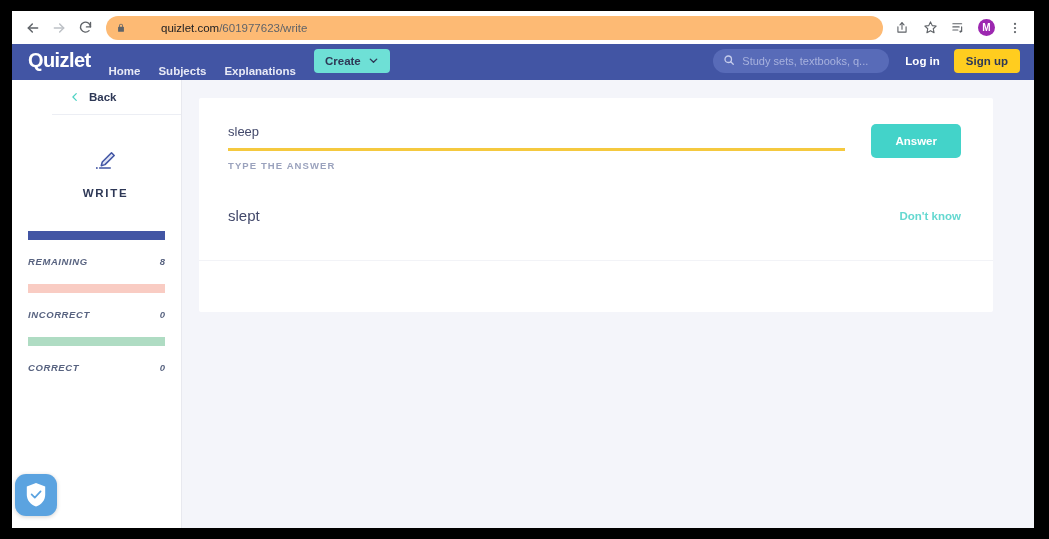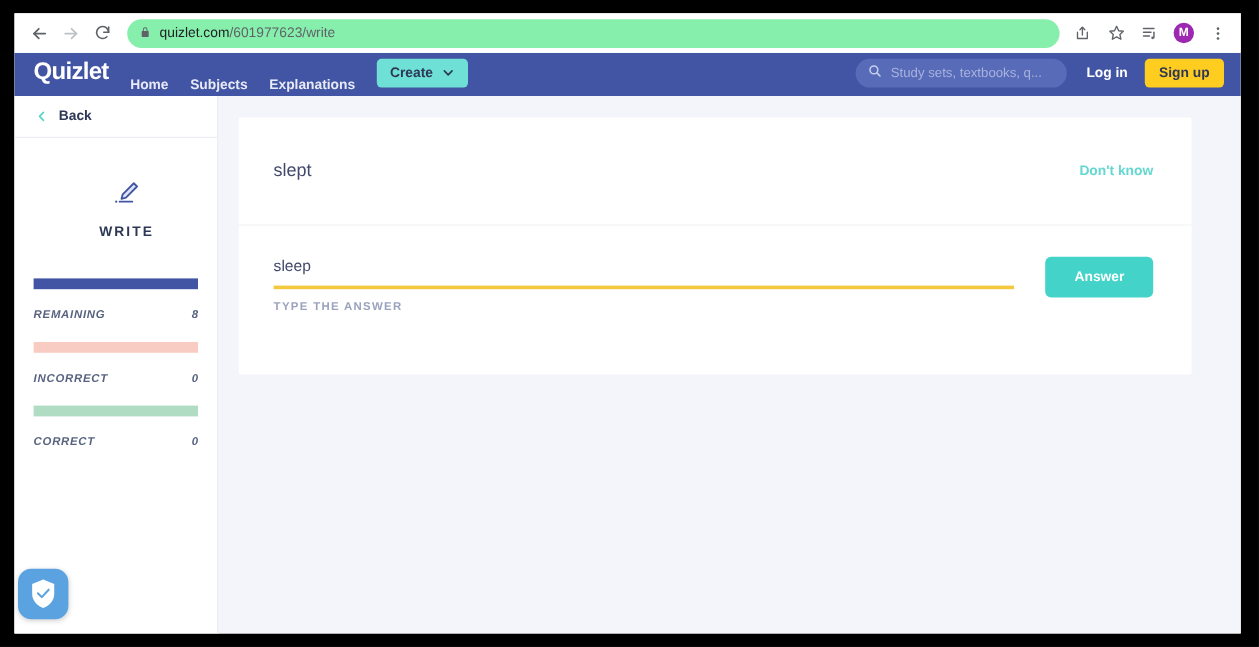--- a/index.html
+++ b/index.html
@@ -31,27 +31,28 @@
     display: flex; align-items: center; justify-content: center;
     color: #5f6368;
     border-radius: 50%;
     flex: 0 0 auto;
   }
   .nav-btn svg { display: block; }
   .nav-btn.disabled { color: #bdc1c6; }
   #omnibox {
     flex: 1 1 auto;
     height: 24px;
-    background: #86efac;
+    background: #fdba74;
     border-radius: 12px;
     display: flex;
     align-items: center;
     padding: 0 10px;
     margin: 0 6px 0 8px;
     min-width: 0;
+    gap: 28px;
   }
   #lock-icon { flex: 0 0 auto; margin-right: 7px; color: #5f6368; }
   #url-text {
     font-size: 11.5px;
     color: #5f6368;
     white-space: nowrap;
     overflow: hidden;
     text-overflow: ellipsis;
   }
   #url-text .host { color: #202124; }
@@ -155,20 +156,21 @@
     flex-direction: column;
     position: relative;
   }
   #back-row {
     height: 35px;
     display: flex;
     align-items: center;
     padding-left: 18px;
     gap: 9px;
     border-bottom: 1px solid #eceef4;
+    margin-left: 40px;
   }
   #back-row .chev { color: #4fd3c4; display: flex; }
   #back-label { font-size: 11.5px; color: #2e3856; font-weight: bold; }
 
   #mode-row {
     display: flex;
     align-items: center;
     gap: 11px;
     padding: 35px 0 0 18px;
     flex-direction: column;
@@ -428,31 +430,31 @@
         <svg width="24" height="26" viewBox="0 0 24 26" fill="#ffffff">
           <path d="M12 1 2.8 4.6v8.1c0 5.4 3.9 10.2 9.2 11.9 5.3-1.7 9.2-6.5 9.2-11.9V4.6z"></path>
           <polyline points="7.6 12.4 10.8 15.6 16.6 9.4" fill="none" stroke="#5ba3e0" stroke-width="1.7" stroke-linecap="round" stroke-linejoin="round"></polyline>
         </svg>
       </div>
     </div>
 
     <div id="main">
       <div id="card">
 
-        <div id="term-row">
-          <div id="term-text">slept</div>
-          <div id="dont-know">Don't know</div>
-        </div>
-
         <div id="answer-row">
           <div id="answer-field">
             <div id="answer-value" placeholder="Type the answer">sleep</div>
             <div id="answer-underline"></div>
             <div id="answer-hint">TYPE THE ANSWER</div>
           </div>
           <div id="answer-btn">Answer</div>
         </div>
 
+        <div id="term-row">
+          <div id="term-text">slept</div>
+          <div id="dont-know">Don't know</div>
+        </div>
+
       </div>
     </div>
 
   </div>
 </div>
 
 </body></html>

